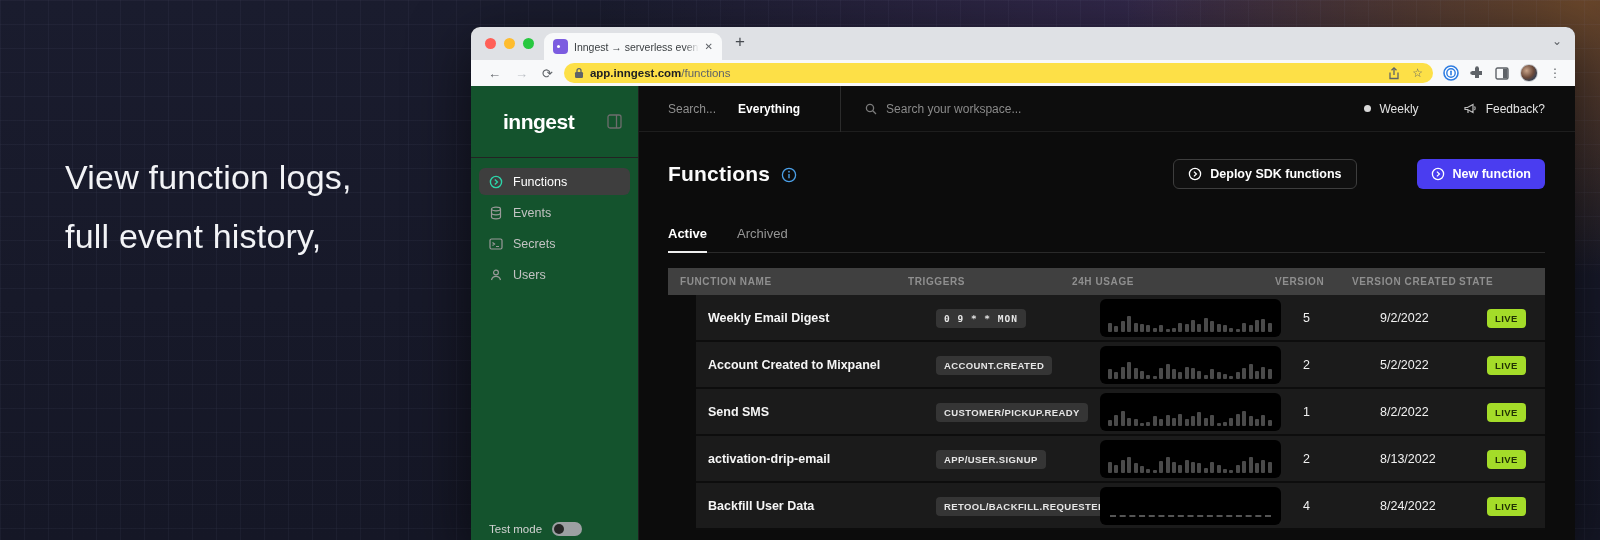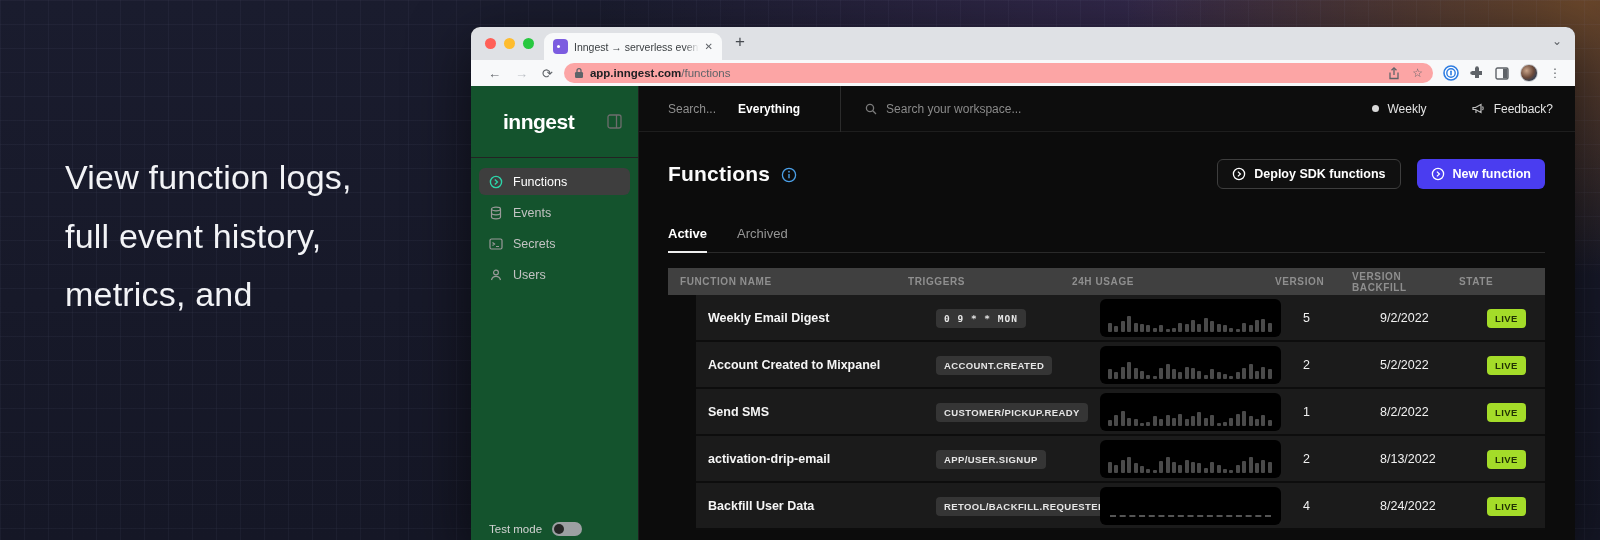--- a/index.html
+++ b/index.html
@@ -30,21 +30,21 @@
   .tab-favicon{width:15px;height:15px;border-radius:4px;background:#7c5ce0;flex:none;position:relative;}
   .tab-favicon::before{content:"";position:absolute;left:4px;top:6px;width:3px;height:3px;border-radius:50%;background:#fff;box-shadow:4px-1px 0 rgba(255,255,255,.9);}
   .tab-title{flex:1;font-size:10.5px;color:#3c4043;white-space:nowrap;overflow:hidden;position:relative;}
   .tab-title::after{content:"";position:absolute;right:0;top:0;bottom:0;width:14px;background:linear-gradient(90deg,rgba(248,249,250,0),#f8f9fa);}
   .tab-close{font-size:10px;color:#5f6368;flex:none;}
   .newtab{position:absolute;left:264px;top:5px;font-size:17px;color:#474b50;}
   .strip-chevron{position:absolute;right:13px;top:7px;font-size:12px;color:#5f6368;}
   .toolbar{position:absolute;left:0;top:33px;right:0;height:26px;background:#f8f9fa;display:flex;align-items:center;padding:0 10px;}
   .nav-ic{font-size:13px;color:#5f6368;margin:0 7px;line-height:1;}
   .nav-ic.disabled{color:#bcc0c5;}
-  .omnibox{flex:1;height:20px;background:#fca5a5;border-radius:10px;display:flex;align-items:center;padding:0 10px;margin:0 6px 0 4px;gap:6px;}
+  .omnibox{flex:1;height:20px;background:#fde047;border-radius:10px;display:flex;align-items:center;padding:0 10px;margin:0 6px 0 4px;gap:6px;}
   .omni-host{font-size:11.5px;color:#202124;font-weight:700;}
   .omni-path{font-size:11.5px;color:#5f6368;}
   .omni-right{margin-left:auto;display:flex;align-items:center;gap:12px;}
   .ext-icons{display:flex;align-items:center;gap:11px;margin:0 4px;}
   .avatar{width:18px;height:18px;border-radius:50%;border:1px solid #cfd2d6;
     background:radial-gradient(circle at 35% 35%, #c9a489, #6b4a3a 48%, #2e3d52 78%);}
   .menu-dots{font-size:12px;color:#5f6368;letter-spacing:0;}
   
   .app{position:absolute;left:0;top:59px;right:0;bottom:0;background:#0c0c0c;color:#e8e8e8;}
   .sidebar{position:absolute;left:0;top:0;bottom:0;width:168px;background:#14532d;border-right:1px solid #1f1f1f;}
@@ -52,35 +52,35 @@
   .logo{font-size:21px;font-weight:800;color:#fff;letter-spacing:-.5px;}
   .panel-icon{margin-left:auto;}
   .nav{padding:10px 8px 0;}
   .nav-item{display:flex;align-items:center;gap:10px;height:27px;padding:0 10px;border-radius:6px;margin-bottom:4px;
     font-size:12.5px;color:#c3c3c3;}
   .nav-item.active{background:#3e3e3e;color:#fff;}
   .side-foot{position:absolute;left:18px;bottom:4px;display:flex;align-items:center;gap:10px;}
   .foot-label{font-size:11.5px;color:#d2d2d2;}
   .toggle{width:30px;height:14px;border-radius:7px;background:#9da0a3;position:relative;}
   .toggle::before{content:"";position:absolute;left:2px;top:2px;width:10px;height:10px;border-radius:50%;background:#262626;}
-  .topnav{position:absolute;left:168px;right:0;top:0;height:46px;border-bottom:1px solid #1e1e1e;display:flex;align-items:center;padding:0 22px 0 29px;background:#0d0d0d;}
+  .topnav{position:absolute;left:168px;right:0;top:0;height:46px;border-bottom:1px solid #1e1e1e;display:flex;align-items:center;padding:0 30px 0 29px;background:#0d0d0d;}
   .tn-label{font-size:12px;color:#8f8f8f;}
   .tn-scope{font-size:12px;font-weight:700;color:#fff;margin-left:22px;}
   .tn-divider{width:1px;height:46px;background:#2b2b2b;margin:0 24px 0 40px;}
   .tn-placeholder{font-size:12px;color:#8a8a8a;margin-left:9px;}
   .tn-right{margin-left:auto;display:flex;align-items:center;gap:9px;}
   .updates-dot{width:7px;height:7px;border-radius:50%;background:#d8d8d8;}
   .tn-link{font-size:12px;color:#e3e3e3;}
   .tn-gap{width:26px;}
   .main{position:absolute;left:168px;right:0;top:46px;bottom:0;padding:0 30px 0 29px;background:#0c0c0c;}
   .title-row{margin-top:27px;display:flex;align-items:center;}
   .page-title{font-size:21px;font-weight:700;color:#fafafa;letter-spacing:.2px;}
   .info-icon{margin-left:11px;margin-top:2px;}
   .actions{margin-left:auto;display:flex;gap:16px;}
-  .btn{height:30px;border-radius:6px;display:flex;align-items:center;gap:8px;padding:0 14px;font-size:12.5px;font-weight:700;color:#fff;}
+  .btn{height:30px;border-radius:6px;display:flex;align-items:center;gap:8px;padding:0 14px;font-size:12.5px;font-weight:700;color:#fff;margin-left:44px;}
   .btn.ghost{border:1px solid #3e3e3e;background:#101010;}
   .btn.primary{background:#4a3df0;}
   .tabs{margin-top:37px;display:flex;gap:30px;border-bottom:1px solid #2a2a2a;}
   .tab-link{font-size:13px;padding-bottom:10px;color:#969696;position:relative;}
   .tab-link.active{color:#fff;font-weight:700;border-bottom:2px solid #efefef;margin-bottom:-1px;}
   
   .table{margin-top:15px;width:877px;}
   .t-head,.t-row{display:grid;grid-template-columns:240px 164px 203px 77px 107px 1fr;align-items:center;}
   .t-head{height:27px;background:#404040;}
   .t-head>div{font-size:10px;font-weight:700;color:#8f8f8f;letter-spacing:.6px;}
@@ -99,21 +99,20 @@
   svg{display:block;}
 </style>
 </head>
 <body>
 
 <div class="scene">
 
   <div class="hero">
     <div>View function logs,</div>
     <div>full event history,</div>
-    <div>metrics, and</div>
   </div>
 
   <div class="window">
 
     <div class="tabstrip">
       <div class="lights">
         <div class="light" style="background:#ff5f57"></div>
         <div class="light" style="background:#febc2e"></div>
         <div class="light" style="background:#28c840"></div>
       </div>
@@ -265,21 +264,21 @@
           <span class="tab-link active">Active</span>
           <span class="tab-link">Archived</span>
         </div>
 
         <div class="table">
           <div class="t-head">
             <div>FUNCTION NAME</div>
             <div>TRIGGERS</div>
             <div>24H USAGE</div>
             <div>VERSION</div>
-            <div>VERSION BACKFILL</div>
+            <div>VERSION CREATED</div>
             <div>STATE</div>
           </div>
 
           <div class="t-row">
             <div class="fn-name">Weekly Email Digest</div>
             <div><span class="trigger-badge cron">0 9 * * MON</span></div>
             <div>
                 <div class="usage-chart">
                   <div class="bar" style="height: 9px;"></div>
                   <div class="bar" style="height: 6px;"></div>

